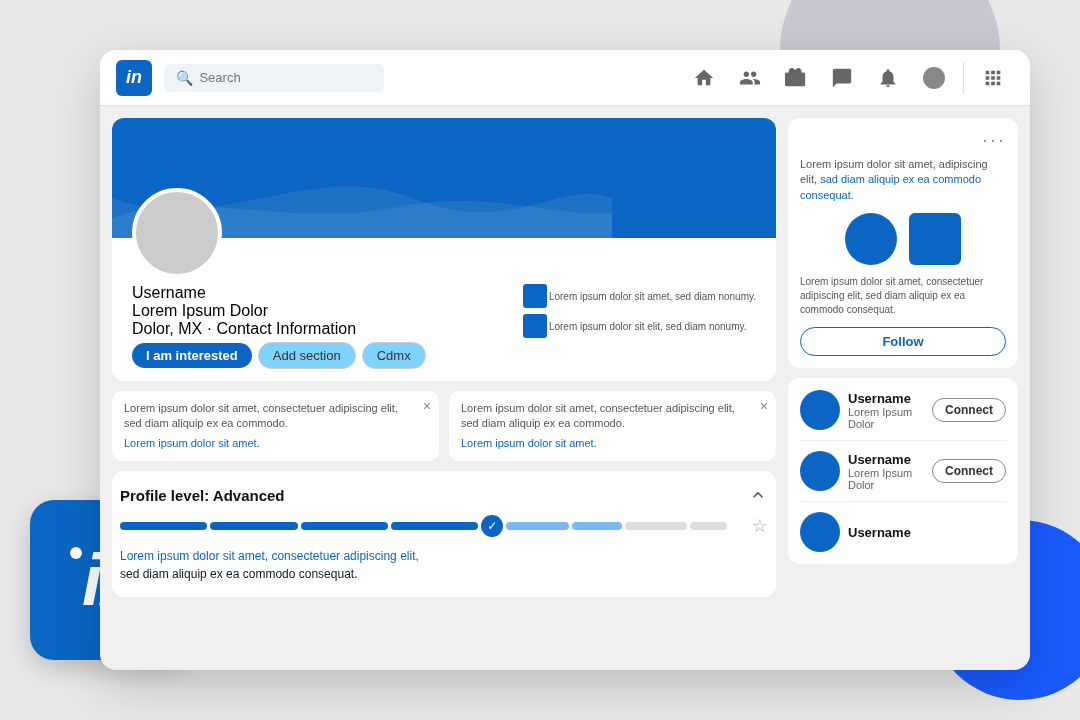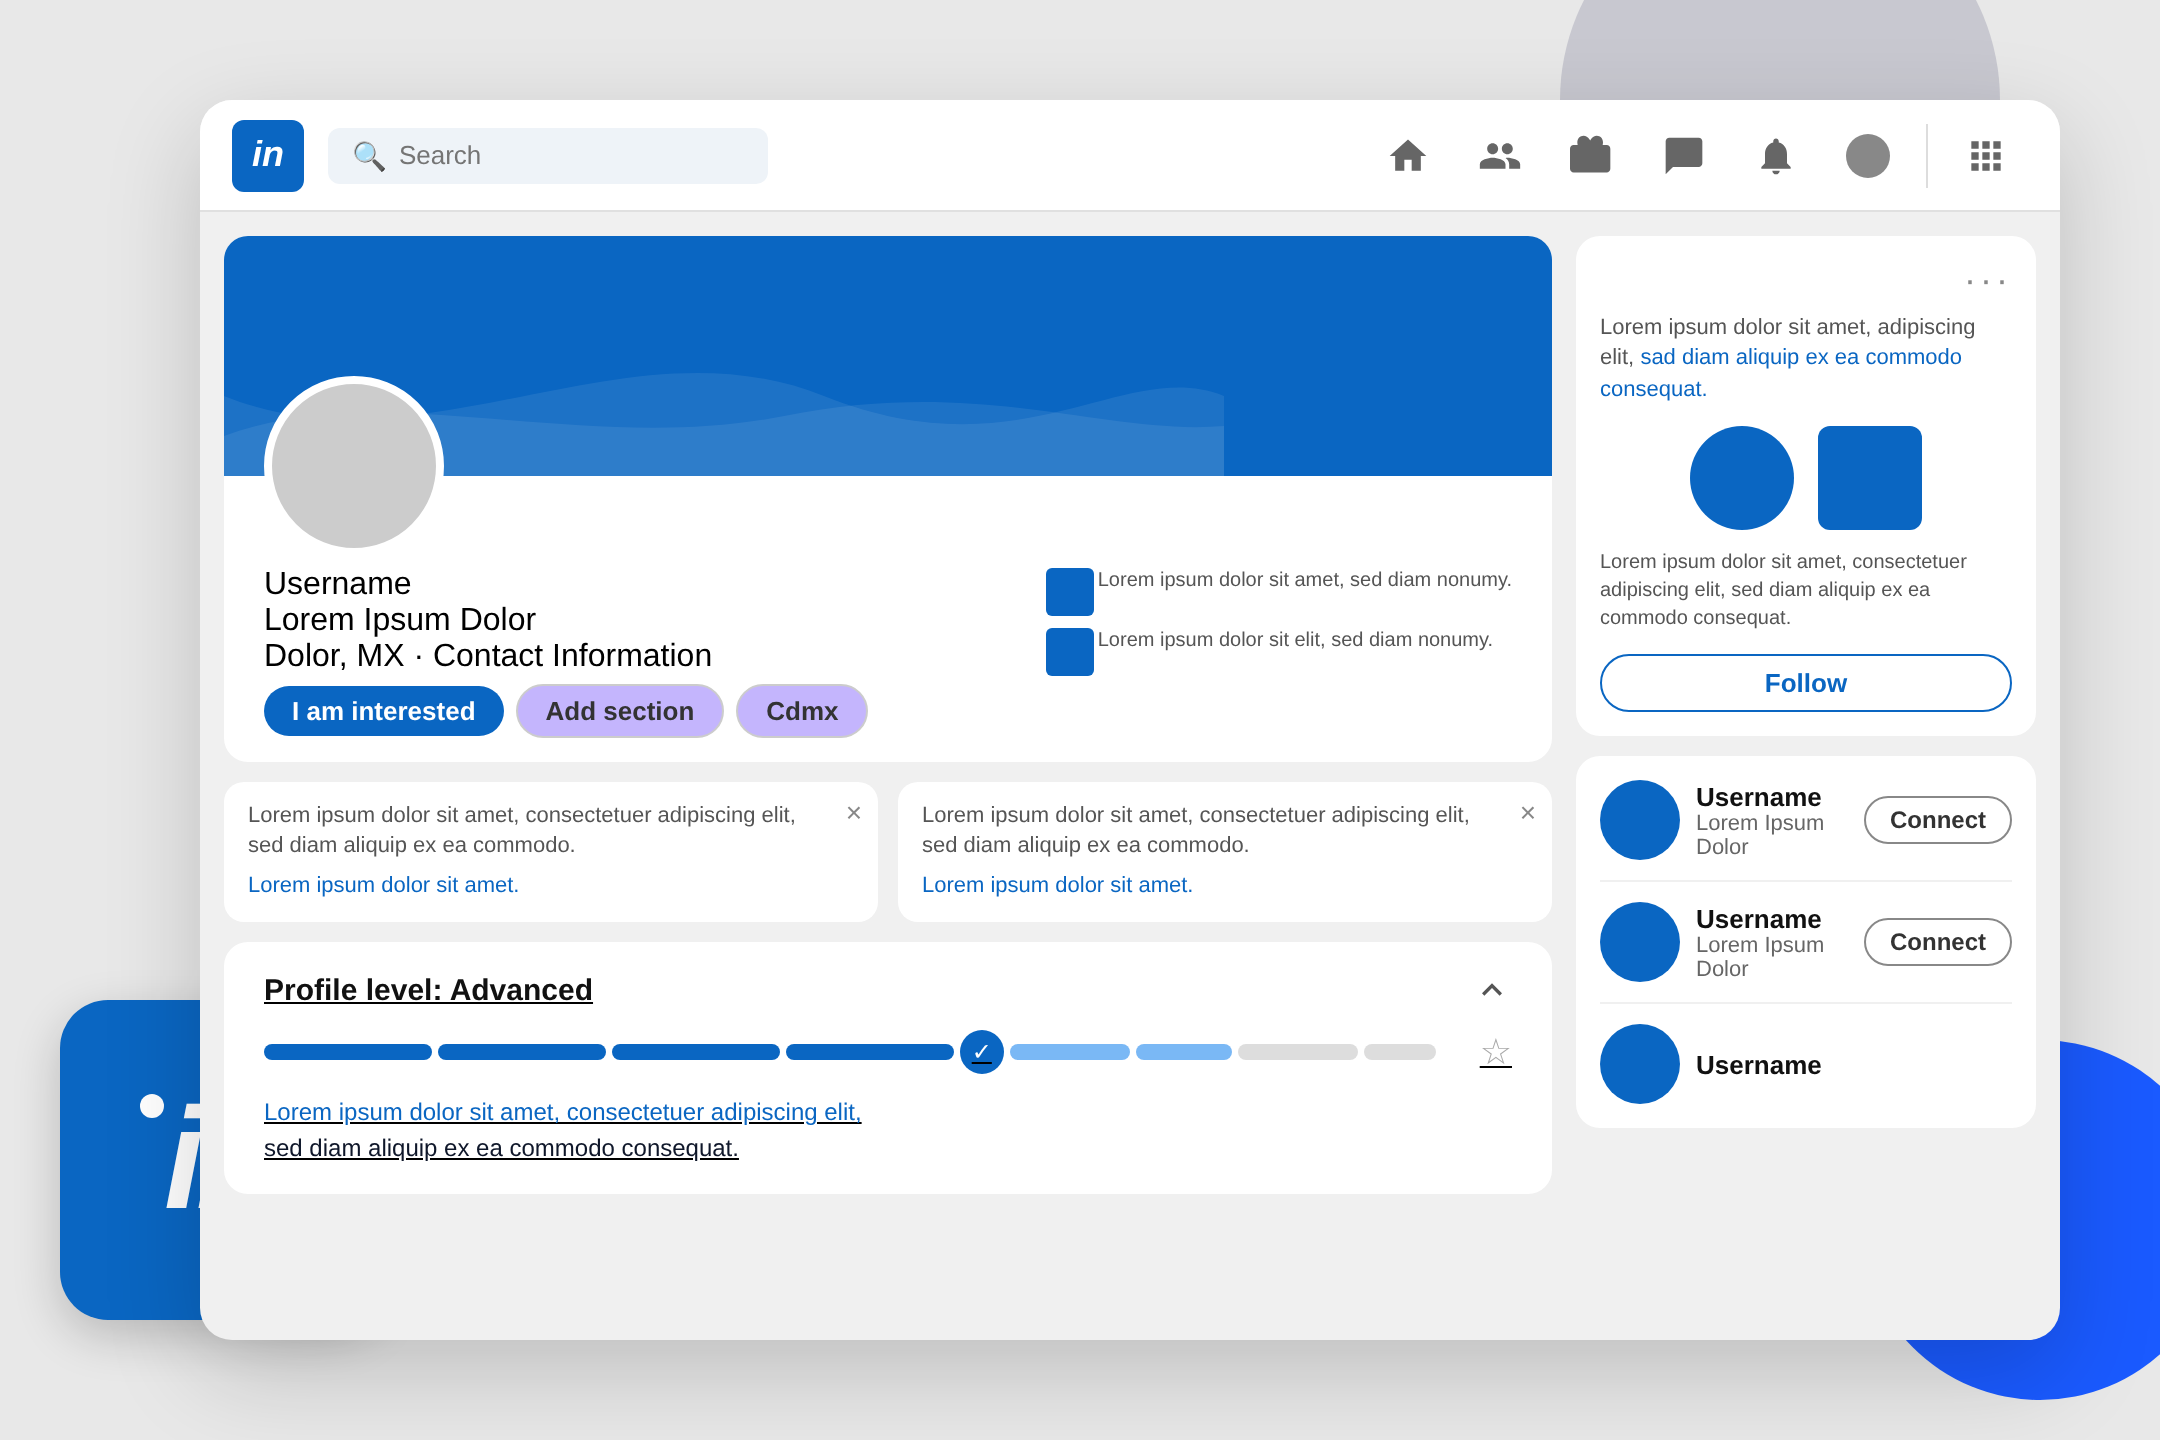--- a/index.html
+++ b/index.html
@@ -233,37 +233,37 @@
       background: #0a66c2;
       color: white;
       border: none;
       border-radius: 20px;
       padding: 5px 14px;
       font-size: 13px;
       font-weight: 600;
       cursor: pointer;
     }
     .btn-secondary {
-      background: #c4b5fd;
+      background: #7dd3fc;
       color: #333;
       border: 1.5px solid #ccc;
       border-radius: 20px;
       padding: 5px 14px;
       font-size: 13px;
-      font-weight: 700;
+      font-weight: 400;
       cursor: pointer;
     }
 
     
     .profile-side-info {
       text-align: right;
     }
     .info-block {
       display: flex;
-      align-items: flex-start;
+      align-items: center;
       gap: 2px;
       margin-bottom: 6px;
       padding-left: 16px;
     }
     .info-square {
       width: 24px;
       height: 24px;
       background: #0a66c2;
       border-radius: 3px;
       flex-shrink: 0;
@@ -299,22 +299,21 @@
     }
     .card-link {
       color: #0a66c2;
       font-size: 11px;
     }
 
     
     .profile-level {
       background: white;
       border-radius: 12px;
-      padding: 14px 20px;
-      text-decoration: underline;
+      padding: 14px 8px;
     }
     .level-header {
       display: flex;
       align-items: center;
       justify-content: space-between;
       margin-bottom: 10px;
     }
     .level-title {
       font-size: 15px;
       font-weight: 600;

